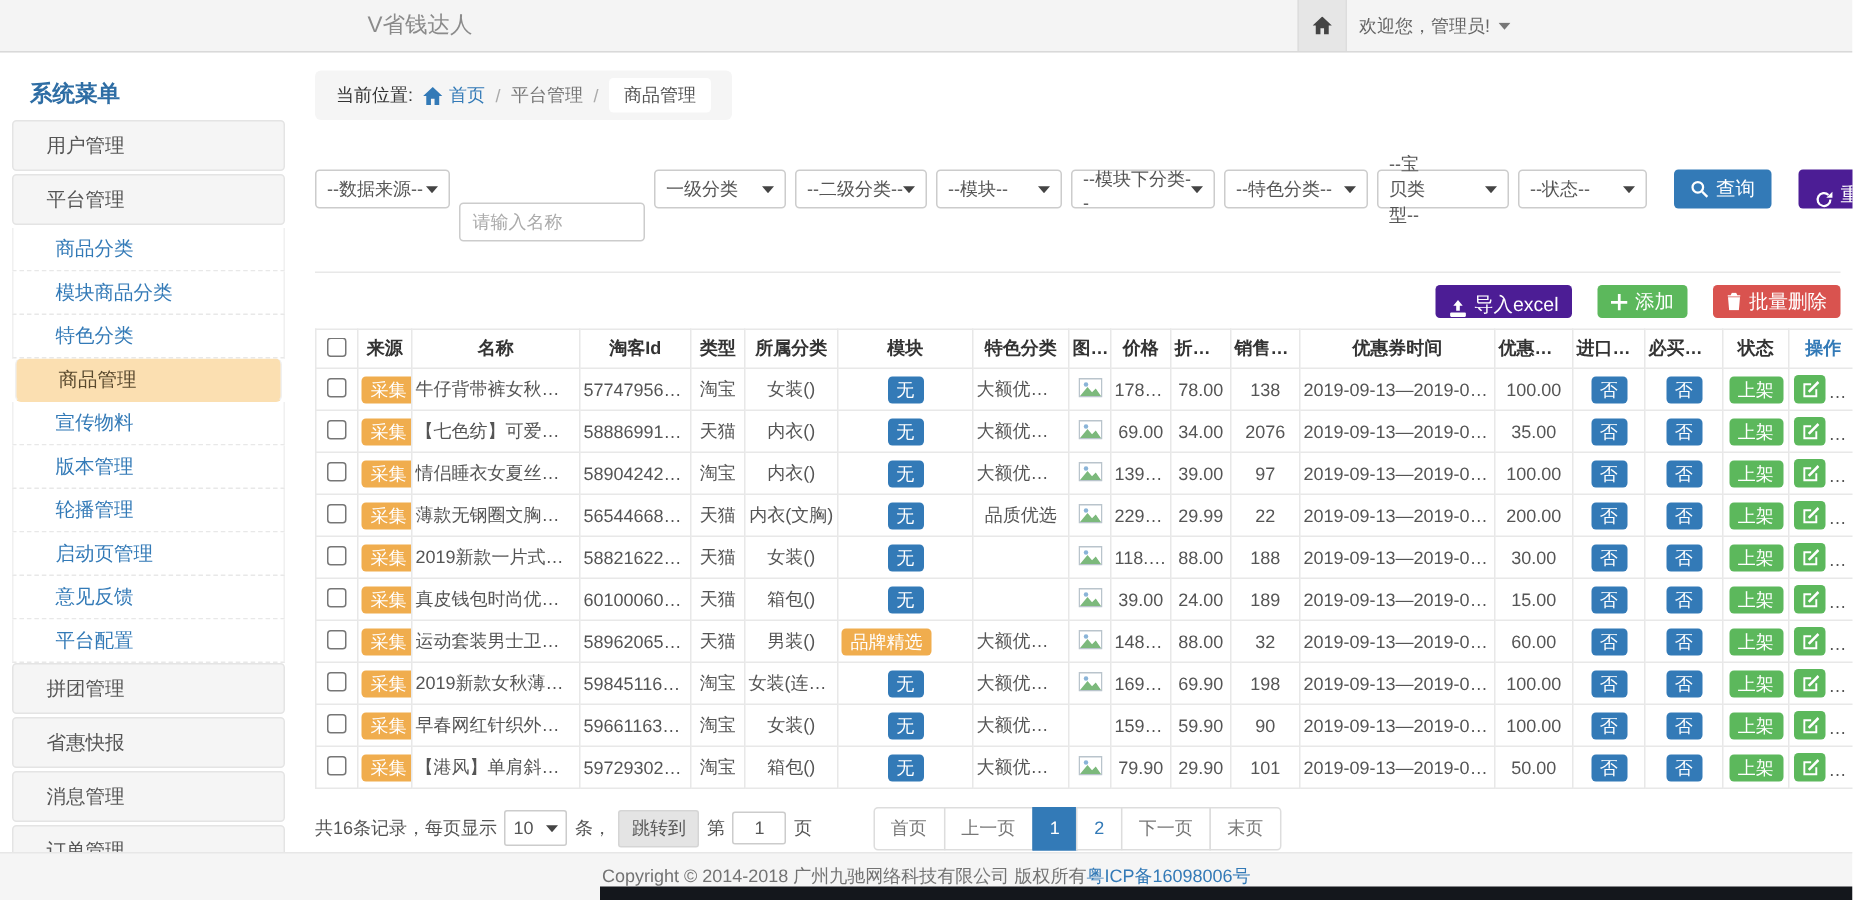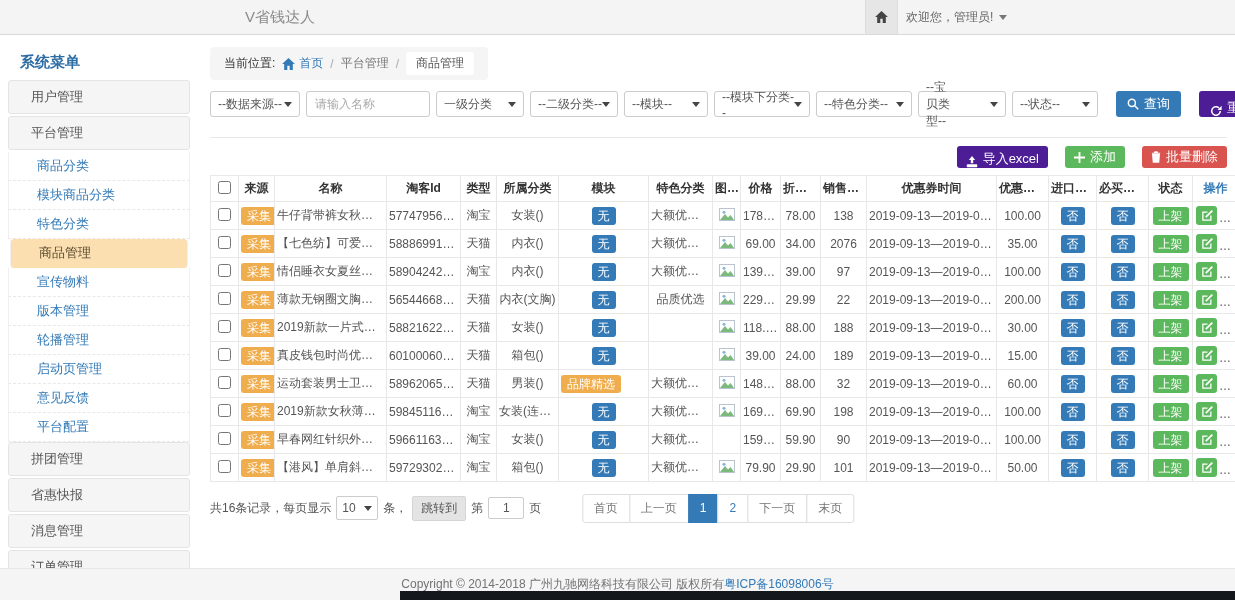--- a/index.html
+++ b/index.html
@@ -40,21 +40,21 @@
   .bc-sep { color:#aaa; }
   .bc-item { color:#777; cursor:pointer; }
   .bc-current { background:#fff; padding:3px 10px; border-radius:3px; color:#555; }
 
   
   .filter-bar { display:flex; align-items:center; gap:6px; margin-top:11px; }
   .f-select { height:26px; border:1px solid #ccc; border-radius:3px; background:#fff; display:inline-flex;
               align-items:center; justify-content:space-between; padding:0 7px; color:#555; cursor:pointer; flex:none; }
   .sel-caret { color:#444; }
   .f-input { height:26px; width:124px; border:1px solid #ccc; border-radius:3px; padding:0 8px; color:#555;
-             font:inherit; flex:none; }
+             font:inherit; flex:none;margin-top:44px; }
   .f-input::placeholder { color:#aaa; }
   .btn { height:26px; border:none; border-radius:3px; color:#fff; display:inline-flex; align-items:center;
          gap:5px; padding:0 11px; font-size:13px; cursor:pointer; font-family:inherit; flex:none;margin-left:12px; }
   .btn-primary { background:#337ab7; }
   .btn-info    { background:#4c1d95;align-items:flex-end; }
   .btn-success { background:#5cb85c; }
   .btn-danger  { background:#d9534f; }
 
   
   .panel { margin-top:20px; border-top:1px solid #e8e8e8; }

